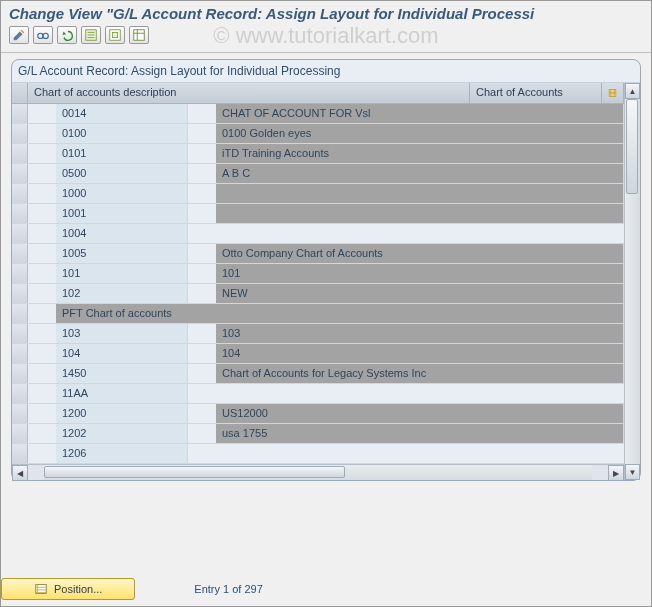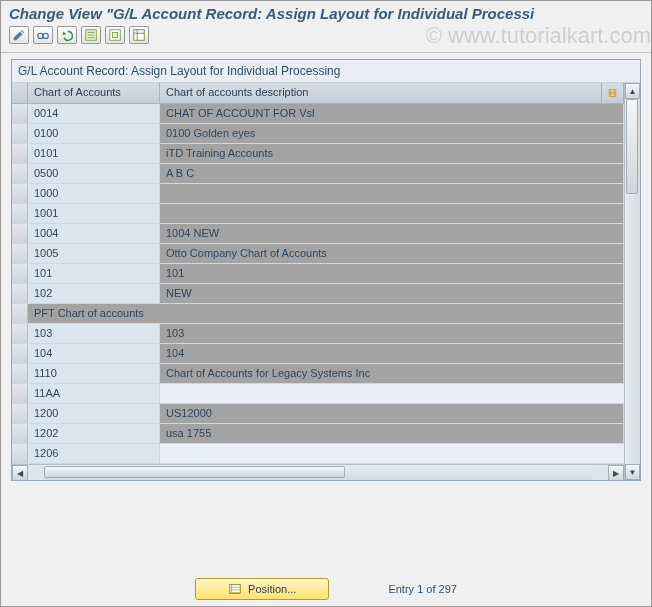--- a/index.html
+++ b/index.html
@@ -37,21 +37,21 @@
       display: flex;
       align-items: center;
       justify-content: center;
       cursor: pointer;
     }
     .tb-btn svg { width: 14px; height: 14px; }
     .panel {
       margin: 6px 10px 0 10px;
       border: 1px solid #9aa9b7;
       background: #e8eef4;
-      border-radius: 0;
+      border-radius: 8px;
     }
     .panel-header {
       color: #2f4f6f;
       font-size: 12px;
       padding: 4px 6px;
       border-bottom: 1px solid #c7d2dc;
     }
     .table-wrap {
       display: flex;
     }
@@ -72,20 +72,21 @@
     .th-sel { width: 16px; padding:0; }
     .th-coa { width: 132px; }
     .th-desc { flex: 1; }
     .th-conf { width: 22px; display:flex; align-items:center; justify-content:center; }
     .rows { }
     .row {
       display: flex;
       border-bottom: 1px solid #cfd7df;
       height: 20px;
       align-items: stretch;
+      gap: 28px;
     }
     .cell-sel {
       width: 16px;
       background: linear-gradient(#e2e6eb,#cfd6dc);
       border-right: 1px solid #b6bfc8;
     }
     .cell {
       border-right: 1px solid #cfd7df;
       padding: 3px 6px;
       color: #30465c;
@@ -112,42 +113,41 @@
       flex-direction:column;
     }
     .vscroll-btn { height:16px; background:linear-gradient(#f4f6f8,#cfd6dd); border:1px solid #9fabb6; display:flex; align-items:center; justify-content:center; font-size:8px; color:#445;}
     .vscroll-track{ flex:1; position:relative; background:linear-gradient(90deg,#e8ecef,#d6dce1);}
     .vscroll-thumb{ position:absolute; top:0; left:1px; width:12px; height:26%; background:linear-gradient(#f4f6f8,#cfd6dd); border:1px solid #9fabb6; border-radius:2px;}
     .footer {
       position: absolute;
       bottom: 6px;
       left: 0; right: 0;
       display: flex;
-      justify-content: center;
       align-items: center;
       gap: 59px;
     }
     .pos-btn {
       background: linear-gradient(#fff6c9,#ffe26b);
       border: 1px solid #b59a2a;
       border-radius: 3px;
       color: #2d4057;
       padding: 3px 32px;
       display:flex;
       align-items:center;
       gap:6px;
       cursor:pointer;
       font-size:11px;
     }
     .pos-btn .ico{ width:14px; height:14px; }
     .entry-txt{ color:#2f4f6f; }
     .watermark {
       position:absolute;
       top:22px; left:0; right:0;
-      text-align:right;
+      text-align:center;
       font-size:22px;
       color:#cfcfcf;
       pointer-events:none;
       font-family:Arial;
     }
   </style>
 </head>
 <body>
 
 <div class="title-bar">Change View "G/L Account Record: Assign Layout for Individual Processi</div>
@@ -192,22 +192,22 @@
       </svg>
     </div>
 </div>
 
 <div class="panel">
   <div class="panel-header">G/L Account Record: Assign Layout for Individual Processing</div>
   <div class="table-wrap">
     <div class="table-main">
       <div class="thead">
         <div class="th th-sel"></div>
+        <div class="th th-desc">Chart of accounts description</div>
         <div class="th th-coa">Chart of Accounts</div>
-        <div class="th th-desc">Chart of accounts description</div>
         <div class="th th-conf">
             <svg width="14" height="14" viewBox="0 0 16 16">
               <rect x="2" y="2" width="12" height="12" fill="#f4d47a" stroke="#b08a2a"></rect>
               <path d="M5 2v12M11 2v12M2 8h12" stroke="#b08a2a"></path>
             </svg>
           </div>
       </div>
       <div class="rows" id="rows">
           <div class="row">
             <div class="cell-sel"></div>
@@ -235,21 +235,20 @@
             <div class="cell cell-desc"></div>
           </div>
           <div class="row">
             <div class="cell-sel"></div>
             <div class="cell cell-coa">1001</div>
             <div class="cell cell-desc"></div>
           </div>
           <div class="row">
             <div class="cell-sel"></div>
             <div class="cell cell-coa">1004</div>
-            <div class="cell cell-desc">1004 NEW</div>
           </div>
           <div class="row">
             <div class="cell-sel"></div>
             <div class="cell cell-coa">1005</div>
             <div class="cell cell-desc">Otto Company Chart of Accounts</div>
           </div>
           <div class="row">
             <div class="cell-sel"></div>
             <div class="cell cell-coa">101</div>
             <div class="cell cell-desc">101</div>
@@ -268,21 +267,21 @@
             <div class="cell cell-coa">103</div>
             <div class="cell cell-desc">103</div>
           </div>
           <div class="row">
             <div class="cell-sel"></div>
             <div class="cell cell-coa">104</div>
             <div class="cell cell-desc">104</div>
           </div>
           <div class="row">
             <div class="cell-sel"></div>
-            <div class="cell cell-coa">1110</div>
+            <div class="cell cell-coa">1450</div>
             <div class="cell cell-desc">Chart of Accounts for Legacy Systems Inc</div>
           </div>
           <div class="row">
             <div class="cell-sel"></div>
             <div class="cell cell-coa">11AA</div>
           </div>
           <div class="row">
             <div class="cell-sel"></div>
             <div class="cell cell-coa">1200</div>
             <div class="cell cell-desc">US12000</div>

